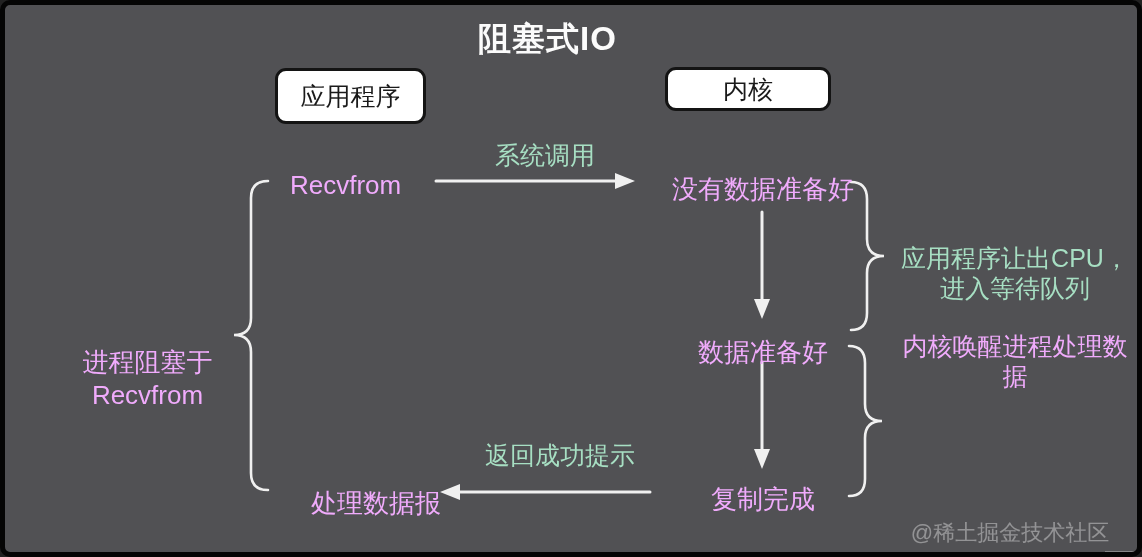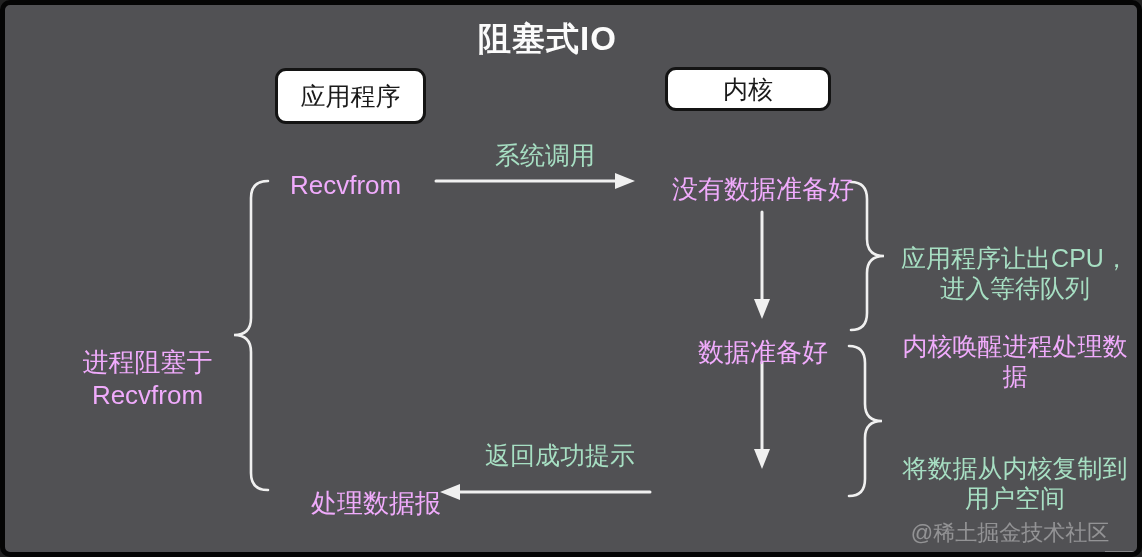--- a/index.html
+++ b/index.html
@@ -86,30 +86,29 @@
   </svg>
 
   <div class="abs title">阻塞式IO</div>
 
   <div class="abs node-box box-app">应用程序</div>
   <div class="abs node-box box-kernel">内核</div>
 
   <div class="abs txt-white node-label" style="left:285px; top:165px;">Recvfrom</div>
   <div class="abs txt-white node-label center" style="left:658px; top:330px; width:200px;">数据准备好</div>
   <div class="abs txt-white node-label center" style="left:658px; top:167px; width:200px;">没有数据准备好</div>
+  <div class="abs txt-white node-label center" style="left:658px; top:477px; width:200px;">复制完成</div>
   <div class="abs txt-white node-label" style="left:278px; top:481px;margin-left:28px;">处理数据报</div>
 
   <div class="abs txt-green edge-label center" style="left:450px; top:134px; width:180px;">系统调用</div>
   <div class="abs txt-green edge-label center" style="left:455px; top:434px; width:200px;">返回成功提示</div>
 
   <div class="abs txt-white anno center pre" style="left:30px; top:298px; width:225px; font-size:26px; line-height:33px;margin-top:43px;">进程阻塞于
 Recvfrom</div>
   <div class="abs txt-green anno center pre" style="left:885px; top:238px; width:250px;">应用程序让出CPU，
 进入等待队列</div>
   <div class="abs txt-white anno center pre" style="left:885px; top:326px; width:250px;">内核唤醒进程处理数
 据</div>
-  <div class="abs txt-green anno center pre" style="left:885px; top:448px; width:250px;">将数据从内核复制到
-用户空间</div>
 
   <div class="abs watermark">@稀土掘金技术社区</div>
   <div class="abs watermark-line"></div>
 
 </div>
 
 </body></html>

